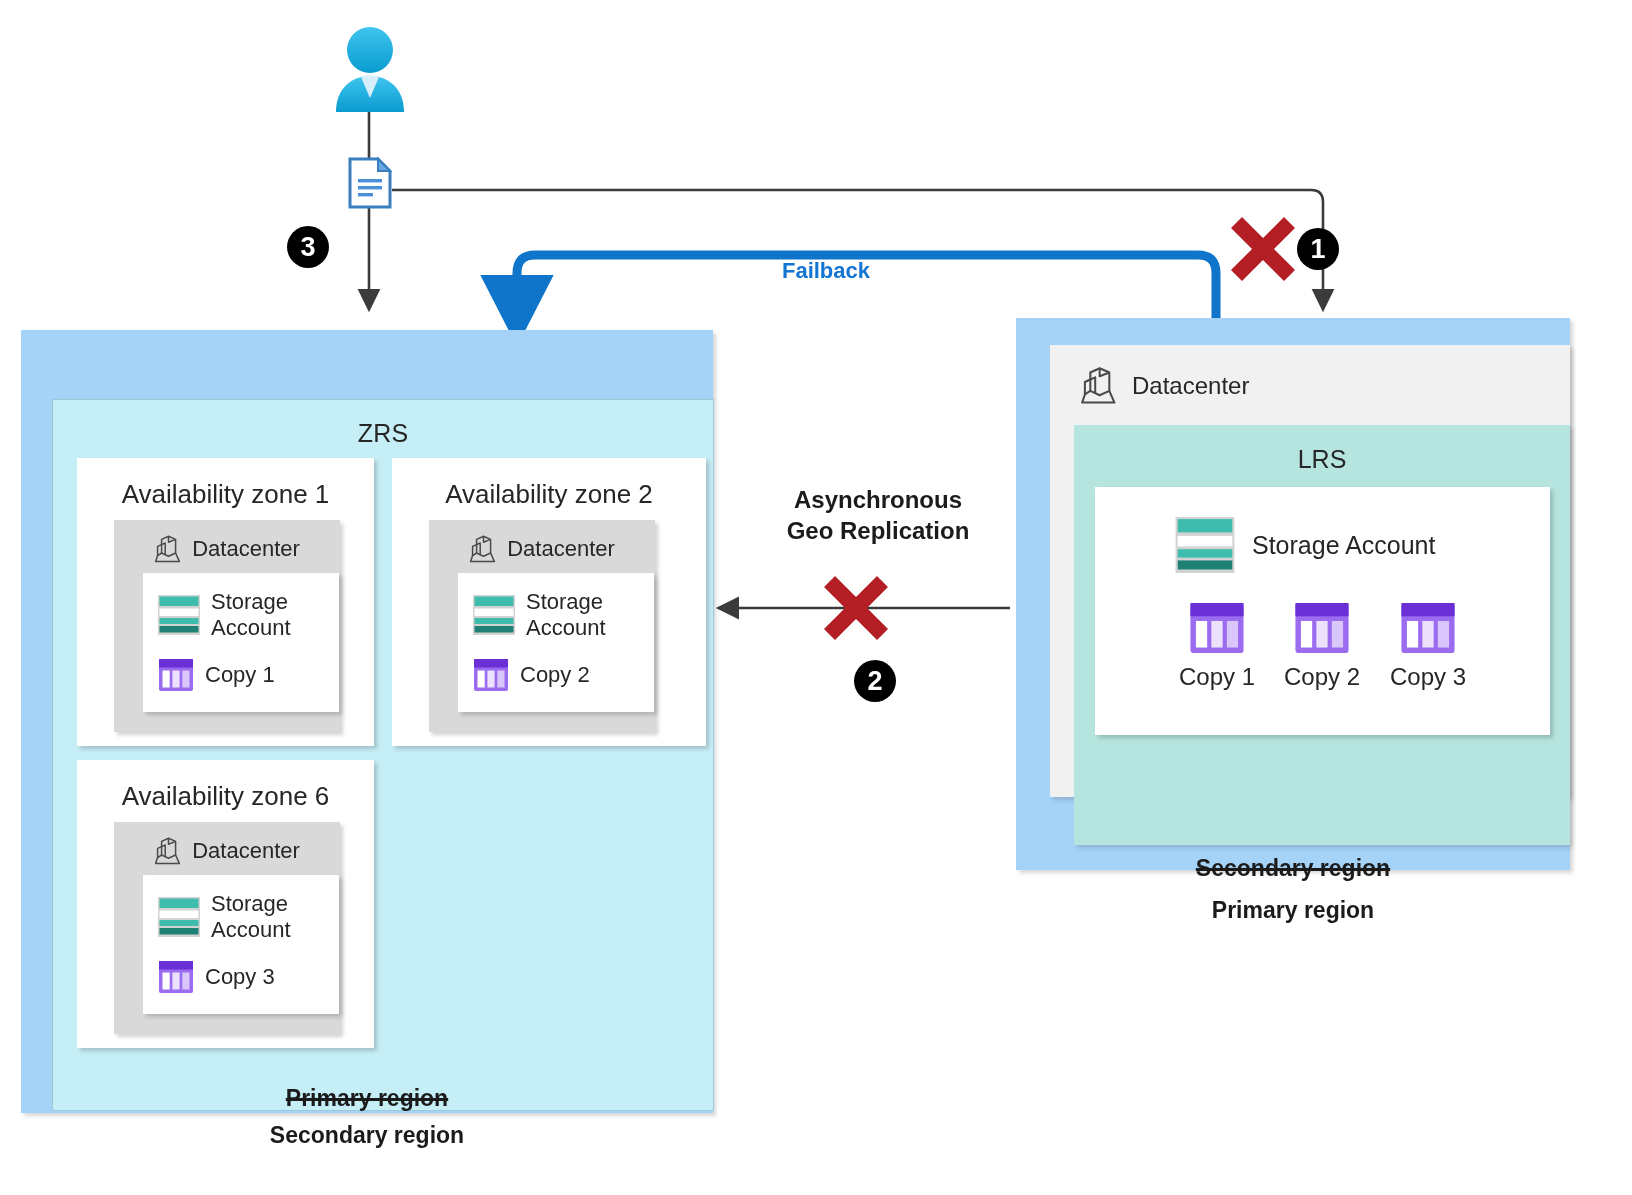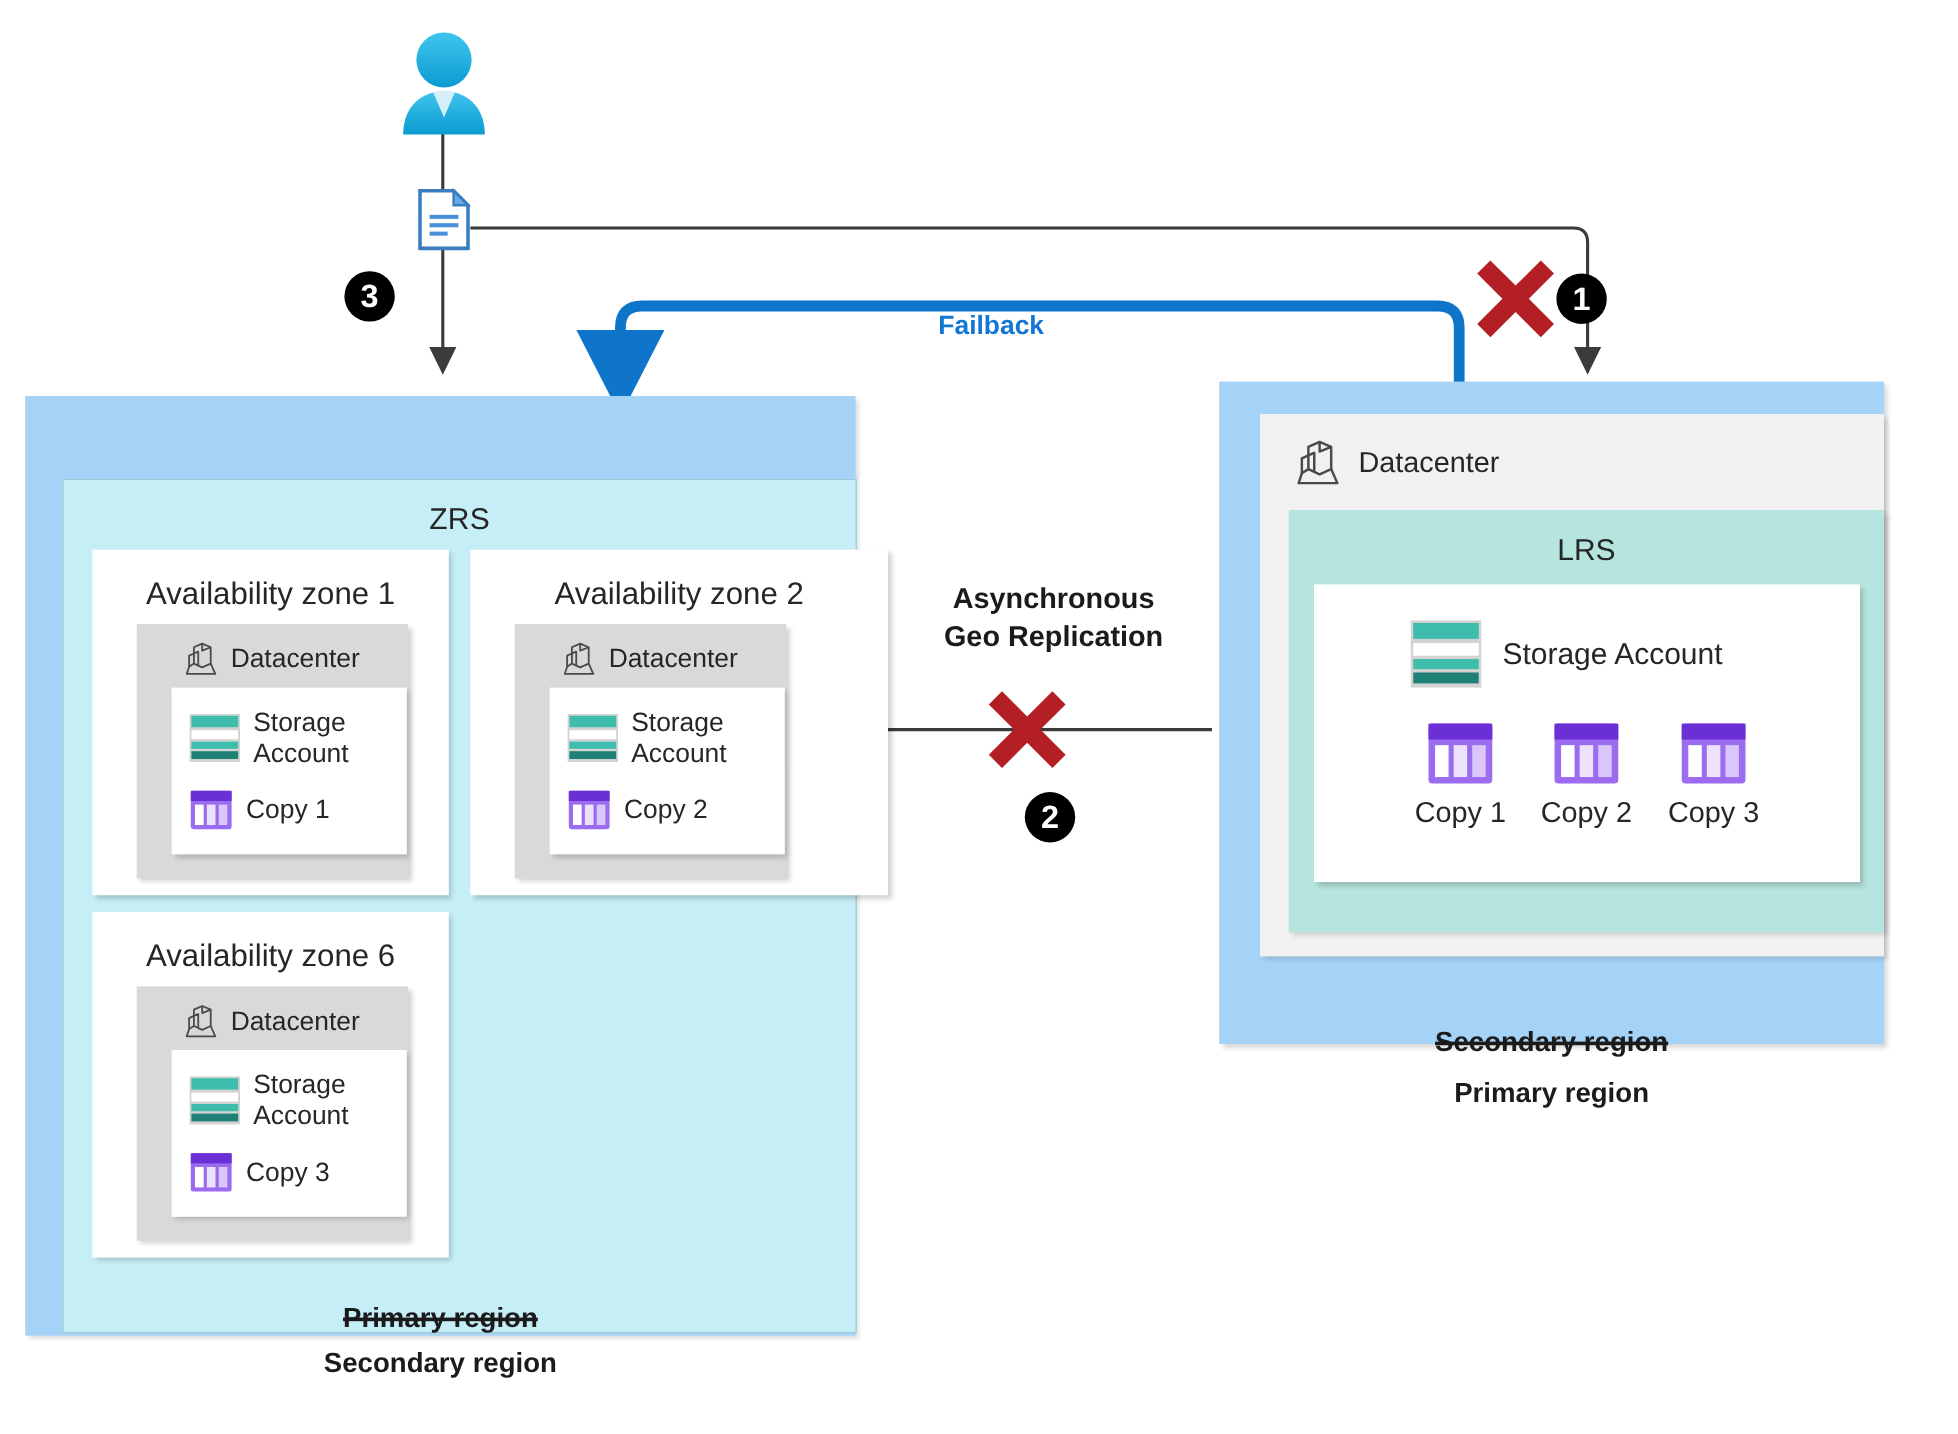--- a/index.html
+++ b/index.html
@@ -209,21 +209,21 @@
                 <rect x="13.4" y="11.5" width="7.2" height="17" fill="#ece2fd"></rect>
                 <rect x="23.3" y="11.5" width="7.2" height="17" fill="#d9c7fb"></rect>
               </svg>
             </span>
             <span class="lbl">Copy 1</span>
           </div>
         </div>
       </div>
     </div>
 
-    <div class="az-card" style="left:339px;top:58px;width:348px;height:288px;">
+    <div class="az-card" style="left:339px;top:58px;width:314px;height:288px;">
       <div class="az-title" style="left:0;top:21px;">Availability zone 2</div>
 
       <div class="dc-card" style="left:37px;top:62px;width:226px;height:212px;">
         <div class="dc-head" style="left:0;top:14px;">
           <span style="width:28px;height:30px;display:inline-block;">
             <svg viewBox="0 0 28 30" style="width:28px;height:30px;">
               <g fill="none" stroke="#4a4a4a" stroke-width="1.5" stroke-linejoin="round">
                 <path d="M14.5,2.3 L21.6,5.4 L21.6,19 L14.5,22.2 L7.6,19 L7.6,5.4 Z"></path>
                 <path d="M7.6,10.6 L3.6,12.4 L3.6,21.6 L7.6,19"></path>
                 <path d="M14.5,2.3 L14.5,8.2 L21.6,5.4"></path>
@@ -329,21 +329,21 @@
             <path d="M7.6,10.6 L3.6,12.4 L3.6,21.6 L7.6,19"></path>
             <path d="M14.5,2.3 L14.5,8.2 L21.6,5.4"></path>
             <path d="M3.6,21.6 L1.6,27.6 L25.4,27.6 L21.6,19"></path>
             <path d="M7.6,10.6 L11.2,9 L11.2,20.6"></path>
           </g>
         </svg>
       </span>
       <span>Datacenter</span>
     </div>
 
-    <div class="lrs-box" style="left:24px;top:80px;width:496px;height:352px;">
+    <div class="lrs-box" style="left:24px;top:80px;width:496px;height:420px;">
       <div class="lrs-title" style="left:0;top:20px;">LRS</div>
 
       <div class="lrs-inner" style="left:21px;top:62px;width:455px;height:248px;">
 
         <div class="row" style="left:80px;top:30px;">
           <span style="width:60px;height:56px;display:inline-block;margin-right:17px;">
             <svg viewBox="0 0 42 40" style="width:60px;height:56px;">
               <rect x="0" y="0" width="42" height="40" fill="#d3d3d3"></rect>
               <rect x="1.5" y="1.5" width="39" height="9.5" fill="#3ebdad"></rect>
               <rect x="1.5" y="13.5" width="39" height="7.5" fill="#ffffff"></rect>

